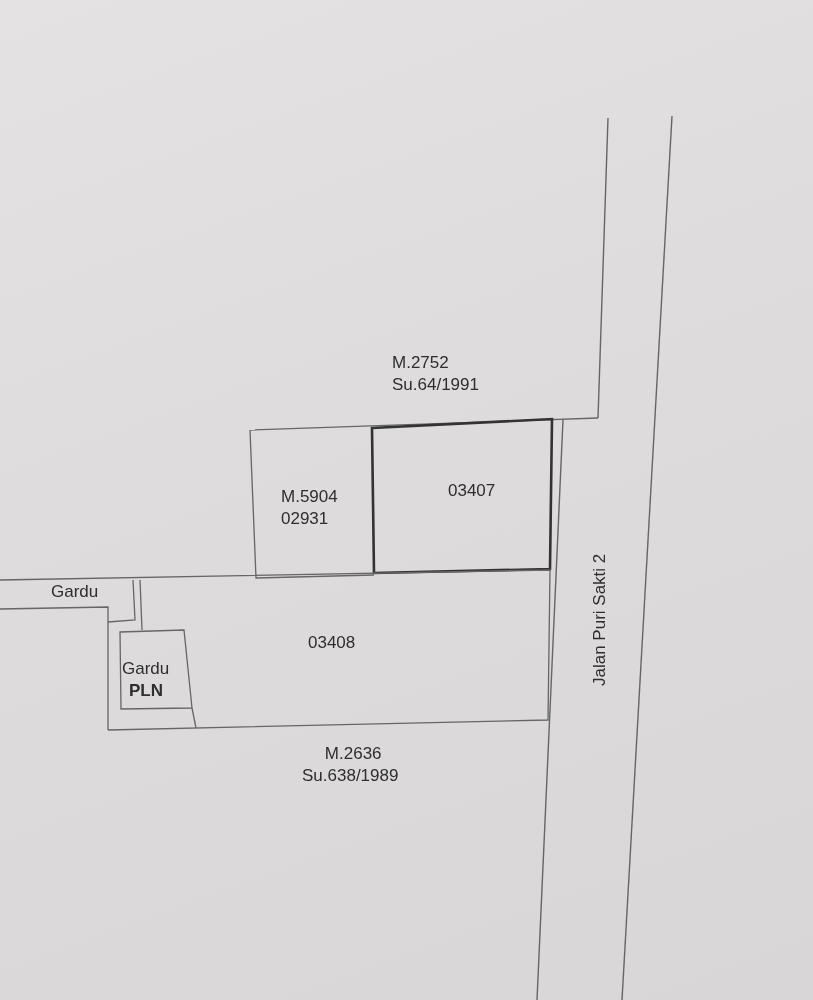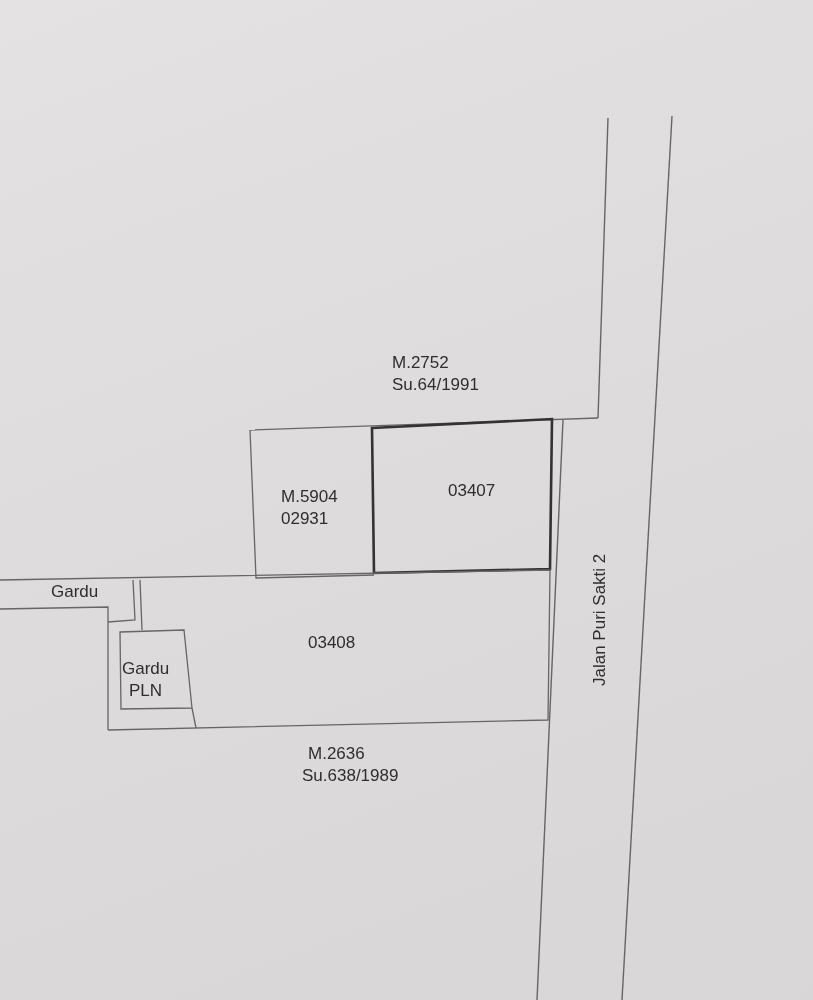--- a/index.html
+++ b/index.html
@@ -53,24 +53,24 @@
 
 <div class="lbl" style="left:448px;top:480px;">
   <div>03407</div>
 </div>
 
 <div class="lbl" style="left:308px;top:632px;">
   <div>03408</div>
 </div>
 
 <div class="lbl" style="left:302px;top:743px;">
-  <div style="padding-left:6px;">M.2636</div>
+  <div style="padding-left:6px;text-align:center;">M.2636</div>
   <div>Su.638/1989</div>
 </div>
 
 <div class="lbl" style="left:51px;top:581px;">Gardu</div>
 
 <div class="lbl" style="left:122px;top:658px;">
   <div>Gardu</div>
-  <div style="padding-left:7px;">PLN</div>
+  <div style="padding-left:7px;font-weight:bold;">PLN</div>
 </div>
 
 <div class="lbl rot" style="left:589px;top:686px;">Jalan Puri Sakti 2</div>
 
 </body></html>

